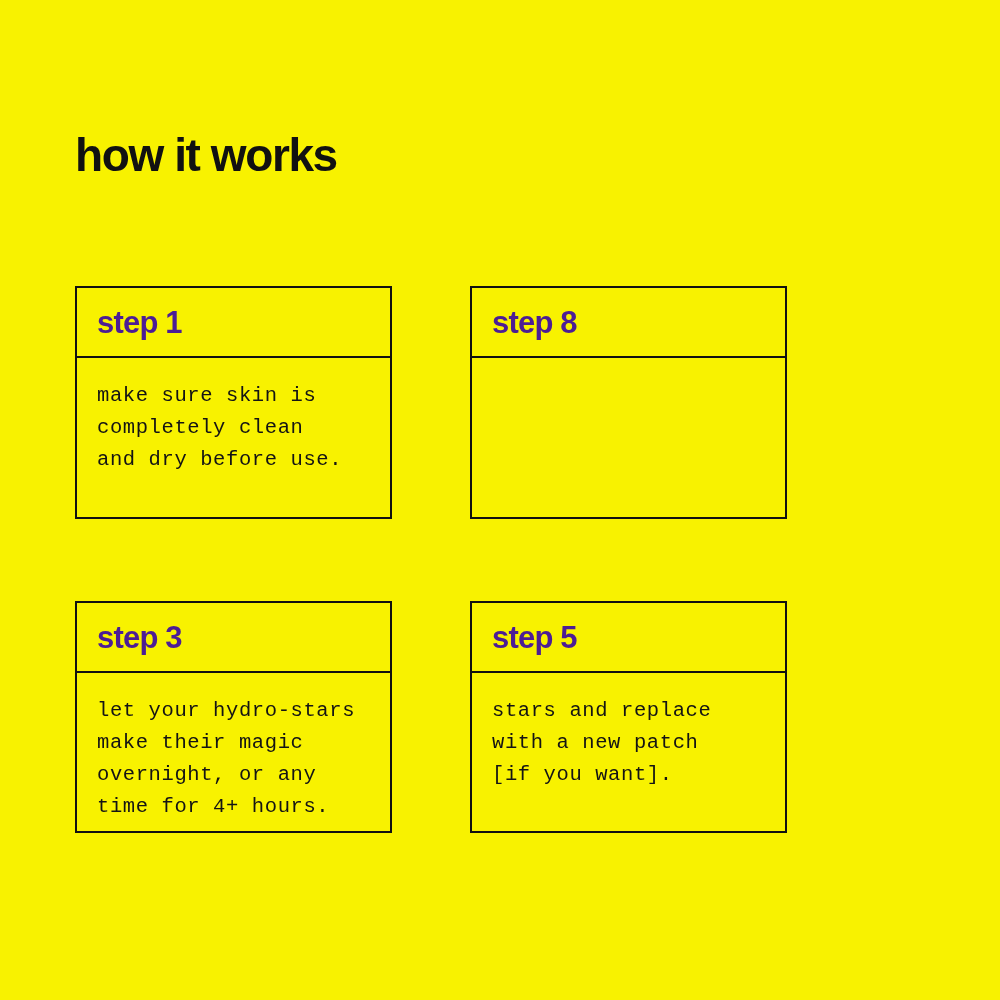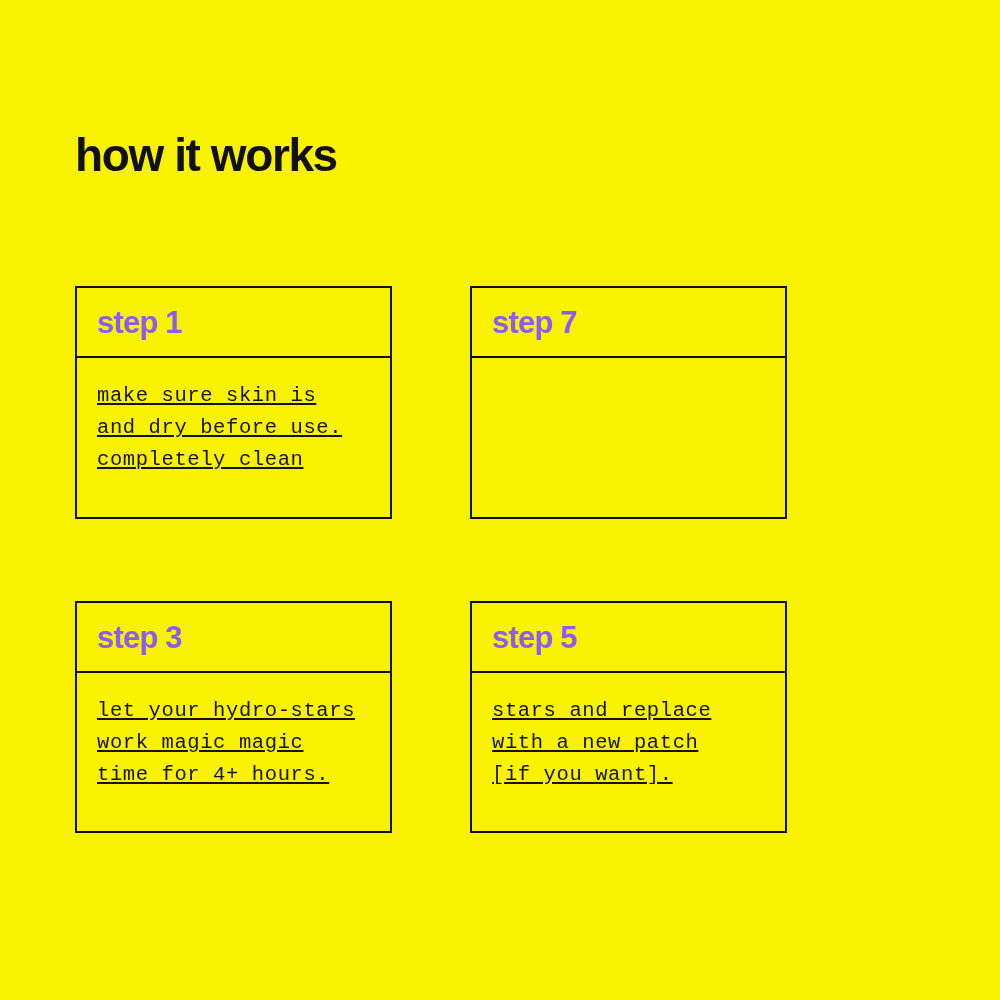--- a/index.html
+++ b/index.html
@@ -61,74 +61,74 @@
     display: flex;
     align-items: center;
     padding: 0 0 0 20px;
   }
 
   .step-header-label {
     font-family: "Liberation Sans", sans-serif;
     font-size: 31px;
     font-weight: 700;
     letter-spacing: -0.8px;
-    color: #8b5cf6;
+    color: #4c1d95;
     line-height: 1;
     white-space: nowrap;
   }
 
   .step-body {
     box-sizing: border-box;
     padding: 22px 16px 0 20px;
   }
 
   .step-body-line {
     font-family: "Liberation Mono", "DejaVu Sans Mono", monospace;
     font-size: 20.5px;
     font-weight: 400;
     letter-spacing: 0.6px;
     color: #141414;
     line-height: 32px;
     white-space: pre;
-    text-decoration: underline;
   }
 </style>
 </head>
 <body>
 
 <div class="page">
 
   <h1 class="page-title">how it works</h1>
 
   <div class="steps-grid">
 
     <div class="step-card card-r1 card-c1">
       <div class="step-header">
         <span class="step-header-label">step 1</span>
       </div>
       <div class="step-body">
         <div class="step-body-line">make sure skin is</div>
+        <div class="step-body-line">completely clean</div>
         <div class="step-body-line">and dry before use.</div>
-        <div class="step-body-line">completely clean</div>
       </div>
     </div>
 
     <div class="step-card card-r1 card-c2">
       <div class="step-header">
-        <span class="step-header-label">step 7</span>
+        <span class="step-header-label">step 8</span>
       </div>
     </div>
 
     <div class="step-card card-r2 card-c1">
       <div class="step-header">
         <span class="step-header-label">step 3</span>
       </div>
       <div class="step-body">
         <div class="step-body-line">let your hydro-stars</div>
-        <div class="step-body-line">work magic magic</div>
+        <div class="step-body-line">make their magic</div>
+        <div class="step-body-line">overnight, or any</div>
         <div class="step-body-line">time for 4+ hours.</div>
       </div>
     </div>
 
     <div class="step-card card-r2 card-c2">
       <div class="step-header">
         <span class="step-header-label">step 5</span>
       </div>
       <div class="step-body">
         <div class="step-body-line">stars and replace</div>

